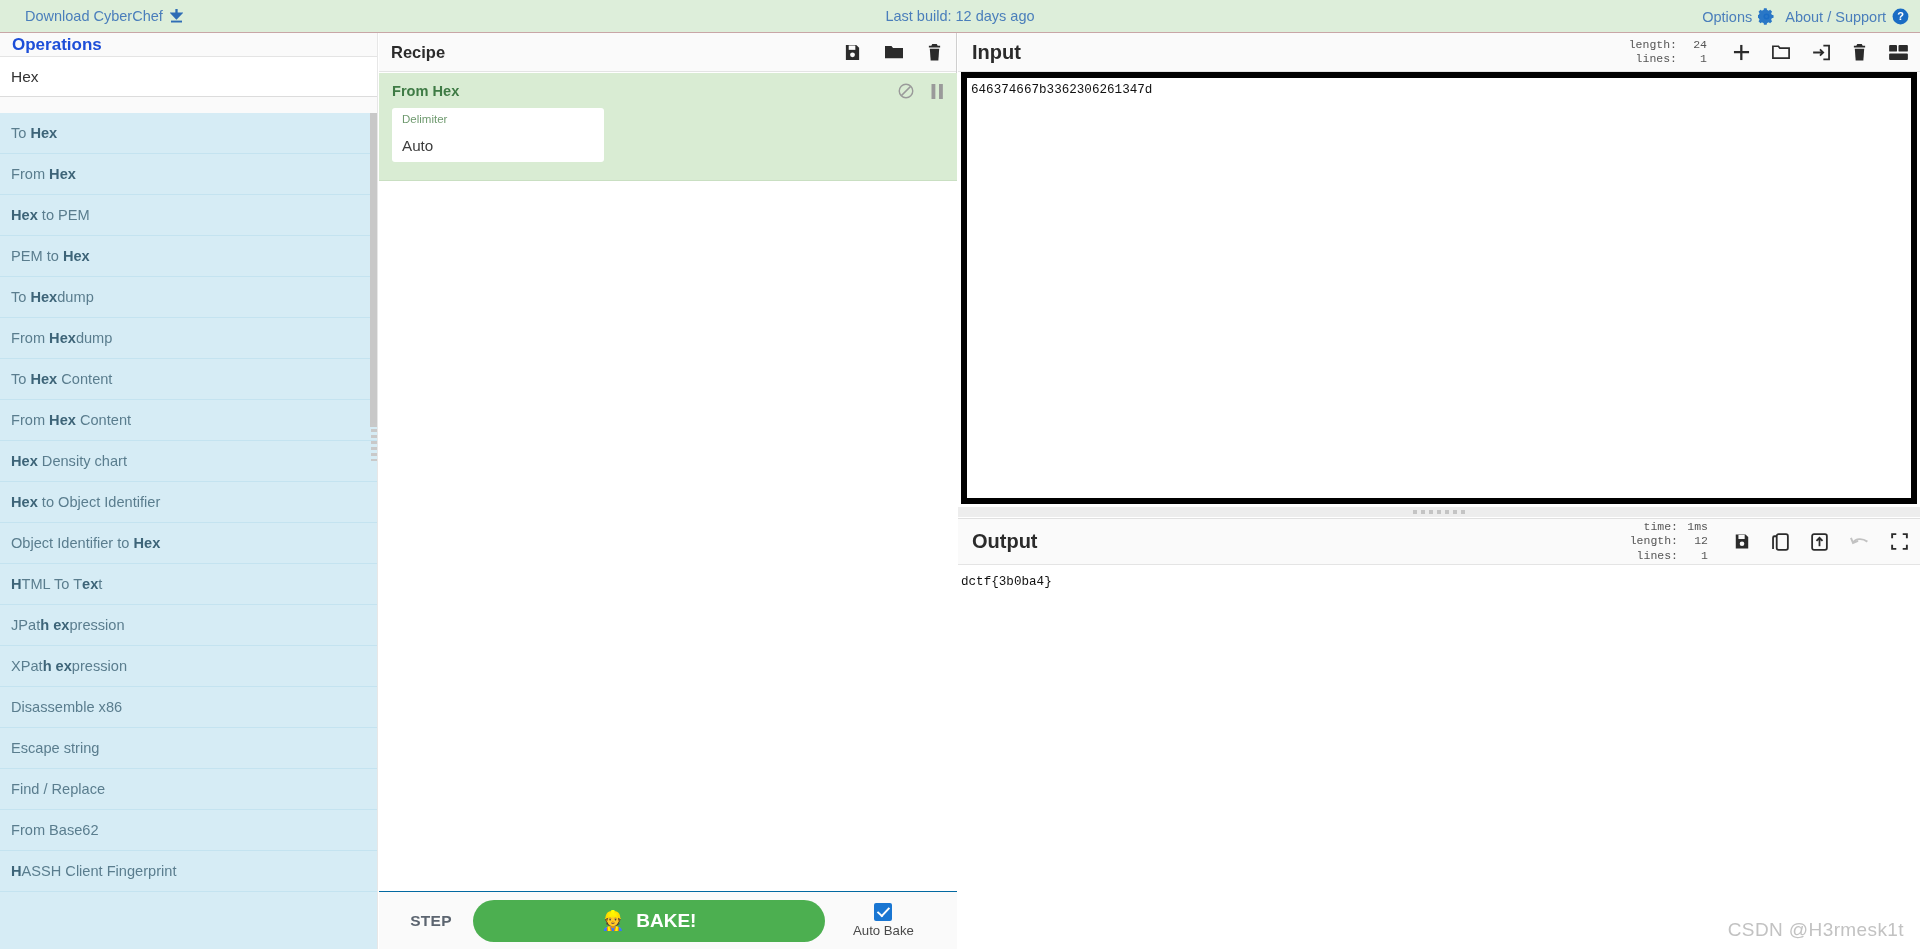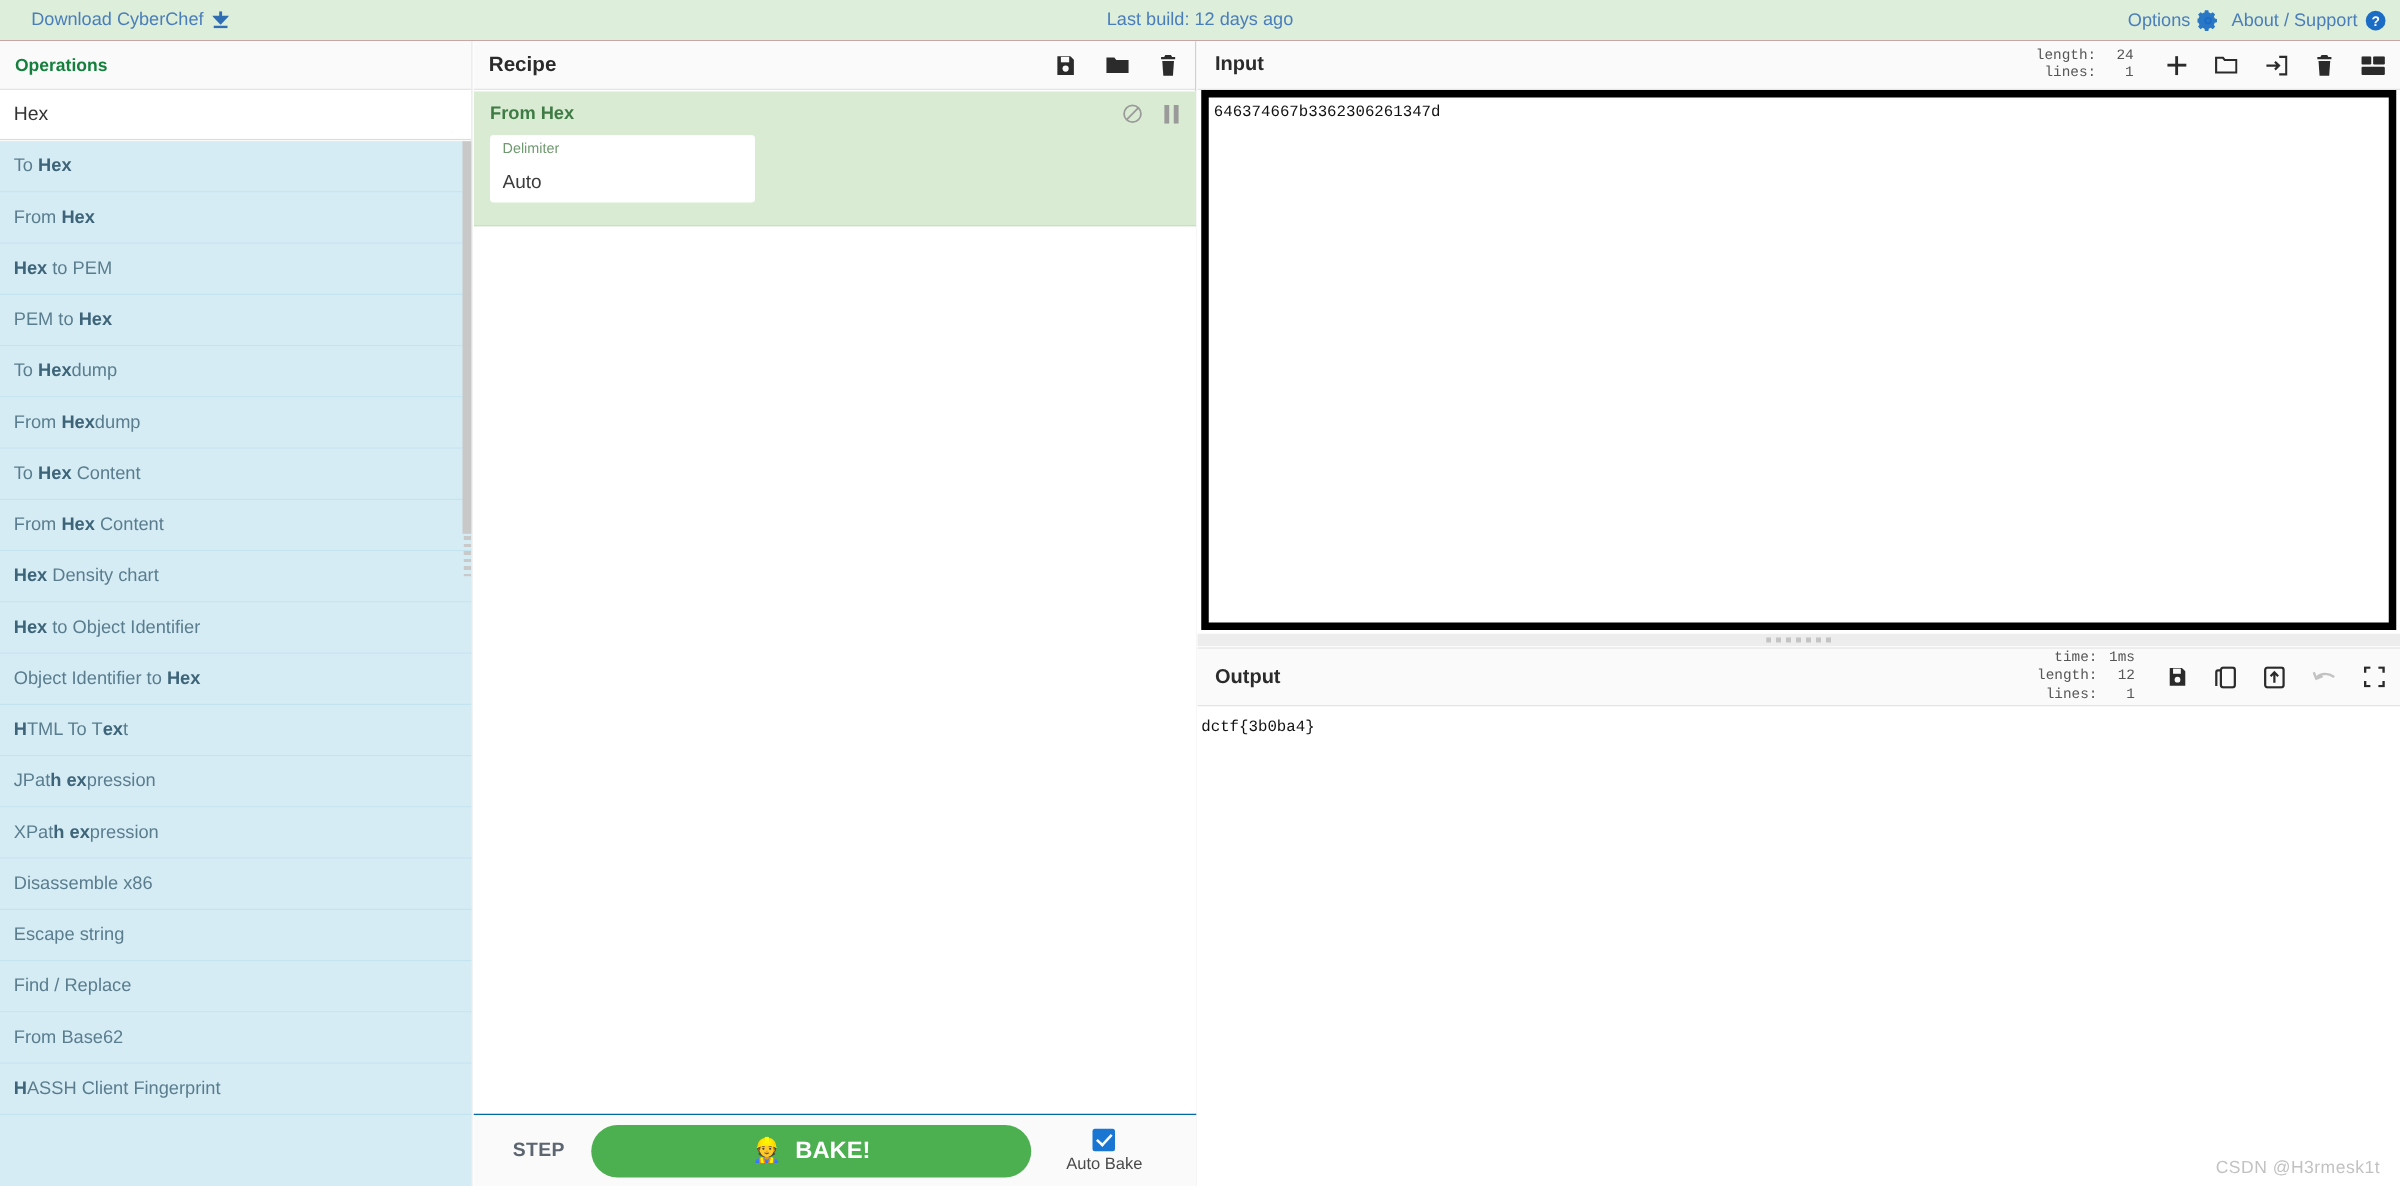--- a/index.html
+++ b/index.html
@@ -55,27 +55,27 @@
   #ops-col {
     position: absolute;
     left: 0; top: 0;
     width: 378px;
     height: 916px;
     background: #fafafa;
     border-right: 1px solid #e7e7e7;
     overflow: hidden;
   }
   .panel-title {
-    height: 39px;
+    height: 24px;
     display: flex;
     align-items: center;
     padding: 0 12px;
-    font-size: 14px;
+    font-size: 17px;
     font-weight: bold;
-    color: #15803d;
+    color: #1d4ed8;
     background: #fafafa;
     border-bottom: 1px solid #e4e4e4;
   }
   #ops-search-wrap {
     height: 40px;
     border-bottom: 1px solid #dcdcdc;
     background: #fff;
   }
   #ops-search {
     width: 100%;
@@ -289,21 +289,21 @@
     height: 478px;
   }
   .io-head {
     height: 39px;
     display: flex;
     align-items: center;
     border-bottom: 1px solid #e4e4e4;
     background: #fafafa;
     padding: 0 12px 0 14px;
   }
-  .io-head .title { font-size: 16px; font-weight: bold; color: #2b2b2b; }
+  .io-head .title { font-size: 20px; font-weight: bold; color: #2b2b2b; }
   .io-head .spacer { flex: 1; }
   .io-stats {
     font-family: "Liberation Mono", monospace;
     font-size: 11.5px;
     color: #565656;
     line-height: 1.26;
     text-align: right;
     white-space: pre;
     margin-right: 26px;
   }
@@ -370,21 +370,21 @@
     background: #fff;
     white-space: pre-wrap;
     overflow: hidden;
   }
 
   
   #watermark {
     position: absolute;
     right: 16px;
     bottom: 8px;
-    font-size: 14px;
+    font-size: 19px;
     color: #c2c2c2;
     letter-spacing: .4px;
     user-select: none;
     pointer-events: none;
     margin-left: 47px;
   }
 </style>
 </head>
 <body>
 

